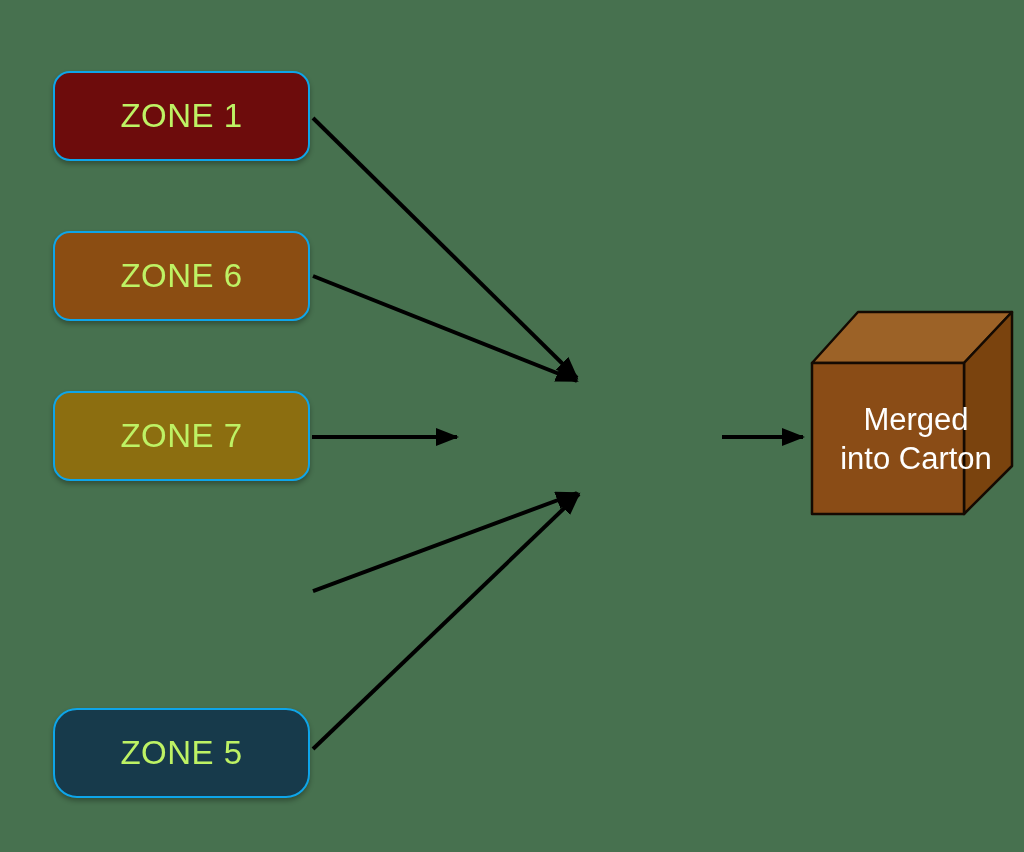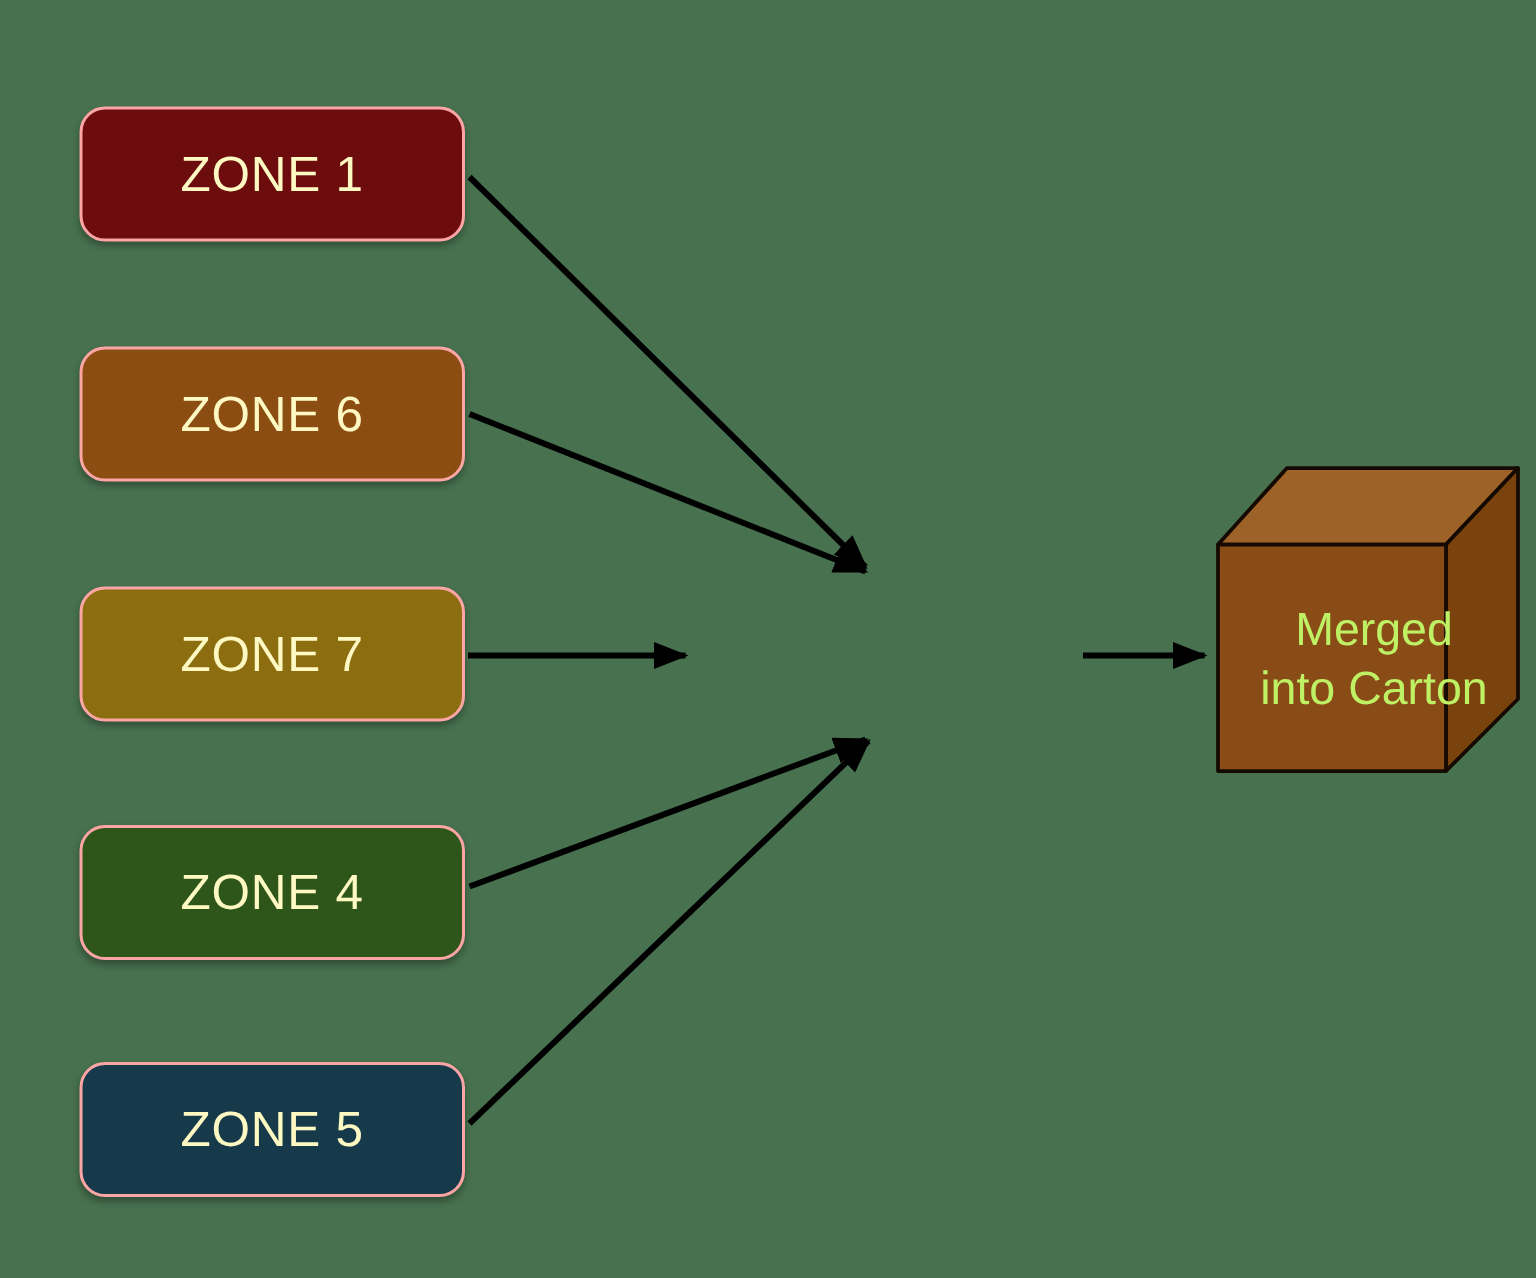--- a/index.html
+++ b/index.html
@@ -13,40 +13,40 @@
     height: 852px;
     background: #47714f;
     overflow: hidden;
     font-family: "Liberation Sans", sans-serif;
   }
   .node {
     position: absolute;
     display: flex;
     align-items: center;
     justify-content: center;
-    color: #fef9c3;
+    color: #bef264;
     text-align: center;
     box-sizing: border-box;
-    border: 2px solid #fca5a5;
+    border: 2px solid #0ea5e9;
     z-index: 1;
   }
   .zone {
     left: 53px;
     width: 257px;
     height: 90px;
     border-radius: 17px;
     font-size: 33px;
     letter-spacing: 0.5px;
     box-shadow: 0 3px 5px rgba(0,0,0,0.30);
   }
   .zone1 { top: 71px;  background: #6d0c0c; }
   .zone2 { top: 231px; background: #8b4d12; }
   .zone3 { top: 391px; background: #8c6e10; }
   .zone4 { top: 550px; background: #2e551a; }
-  .zone5 { top: 708px; background: #173a4b; }
+  .zone5 { top: 708px; background: #173a4b; border-radius: 24px; }
   .merge-node {
     left: 464px;
     top: 390px;
     width: 256px;
     height: 94px;
     border-radius: 14px;
     background: #1a67b1;
     border-color: #06223d;
     font-size: 32px;
     line-height: 40px;
@@ -63,21 +63,21 @@
   .carton-label {
     position: absolute;
     left: 812px;
     top: 366px;
     width: 152px;
     height: 146px;
     display: flex;
     align-items: center;
     justify-content: center;
     text-align: center;
-    color: #bef264;
+    color: #ffffff;
     font-size: 31px;
     line-height: 39px;
     z-index: 3;
     padding-left: 28px;
   }
   .arrow-line {
     stroke: #000000;
     stroke-width: 4;
   }
   .carton-face {
@@ -96,23 +96,20 @@
 
   <div class="node zone zone1">
     <span>ZONE 1</span>
   </div>
   <div class="node zone zone2">
     <span>ZONE 6</span>
   </div>
   <div class="node zone zone3">
     <span>ZONE 7</span>
   </div>
-  <div class="node zone zone4">
-    <span>ZONE 4</span>
-  </div>
   <div class="node zone zone5">
     <span>ZONE 5</span>
   </div>
 
 
   <svg class="overlay" width="1024" height="852" viewBox="0 0 1024 852">
     <defs>
       <marker id="ah" markerUnits="userSpaceOnUse" markerWidth="26" markerHeight="20" refX="21" refY="9" orient="auto">
         <path d="M0,0 L23,9 L0,18 Z" fill="#000000"></path>
       </marker>

